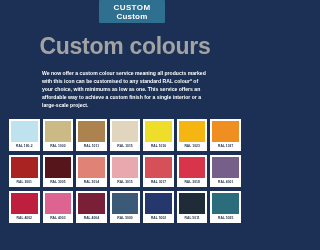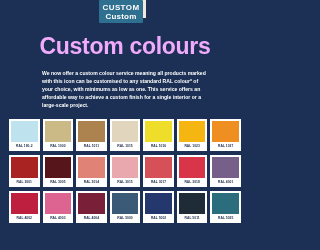--- a/index.html
+++ b/index.html
@@ -29,21 +29,21 @@
   .logo-wrap {
     position: relative;
     margin-top: 0px;
     width: 52px;
     height: 24px;
   }
   .logo-card {
     position: absolute;
     left: 0;
     top: 0;
-    width: 44px;
+    width: 66px;
     height: 23px;
     background: #2f6f8f;
     border-radius: 1px;
     display: flex;
     flex-direction: column;
     align-items: center;
     justify-content: center;
     z-index: 3;
   }
   .logo-tab-a {
@@ -75,21 +75,21 @@
   .logo-line2 {
     color: #ffffff;
     font-size: 8px;
     font-weight: bold;
     letter-spacing: 0.2px;
     line-height: 9px;
   }
 
   
   .heading {
-    color: #f0abfc;
+    color: #a3a3a3;
     font-size: 23px;
     font-weight: bold;
     letter-spacing: -0.3px;
     margin-top: 9px;
     text-align: center;
   }
 
   
   .body-copy {
     width: 166px;

